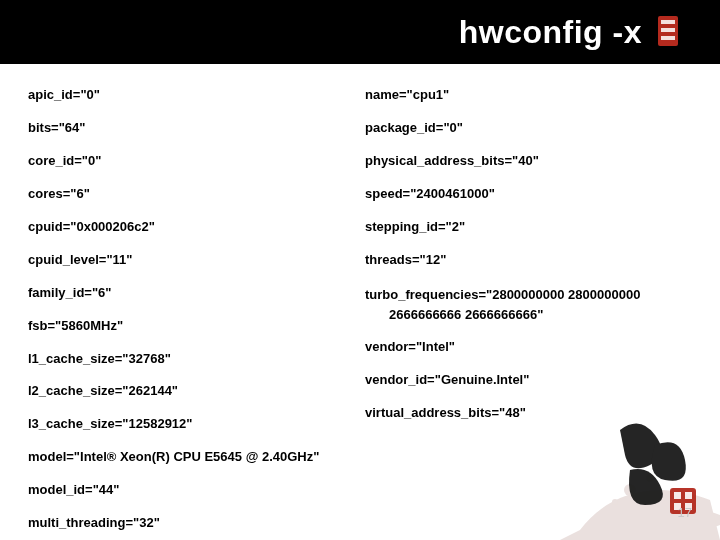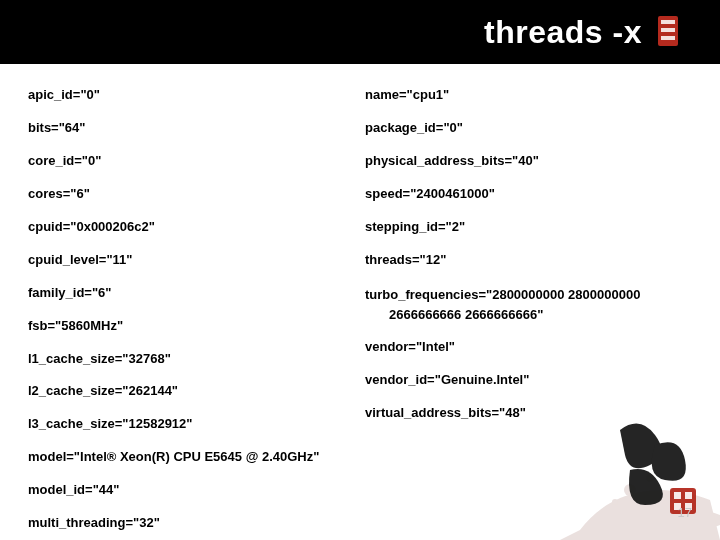--- a/index.html
+++ b/index.html
@@ -22,21 +22,21 @@
   .ink { position: absolute; right: 0; bottom: 0; width: 200px; height: 110px; opacity: 0.45; pointer-events: none; }
   .ink svg { width: 100%; height: 100%; }
   .pagenum { position: absolute; right: 28px; bottom: 20px; font-size: 13px; color: #c8c8c8; font-weight: 400; }
 </style>
 </head>
 <body>
 
 <div class="slide">
 
   <div class="title-bar">
-    <div class="title">threads -x</div>
+    <div class="title">hwconfig -x</div>
   </div>
 
   <div class="seal">
     <svg viewBox="0 0 24 36">
       <rect x="2" y="2" width="20" height="30" rx="2" fill="#b42a1e"></rect>
       <rect x="5" y="6" width="14" height="4" fill="#fff" opacity="0.85"></rect>
       <rect x="5" y="14" width="14" height="4" fill="#fff" opacity="0.85"></rect>
       <rect x="5" y="22" width="14" height="4" fill="#fff" opacity="0.85"></rect>
     </svg>
   </div>

